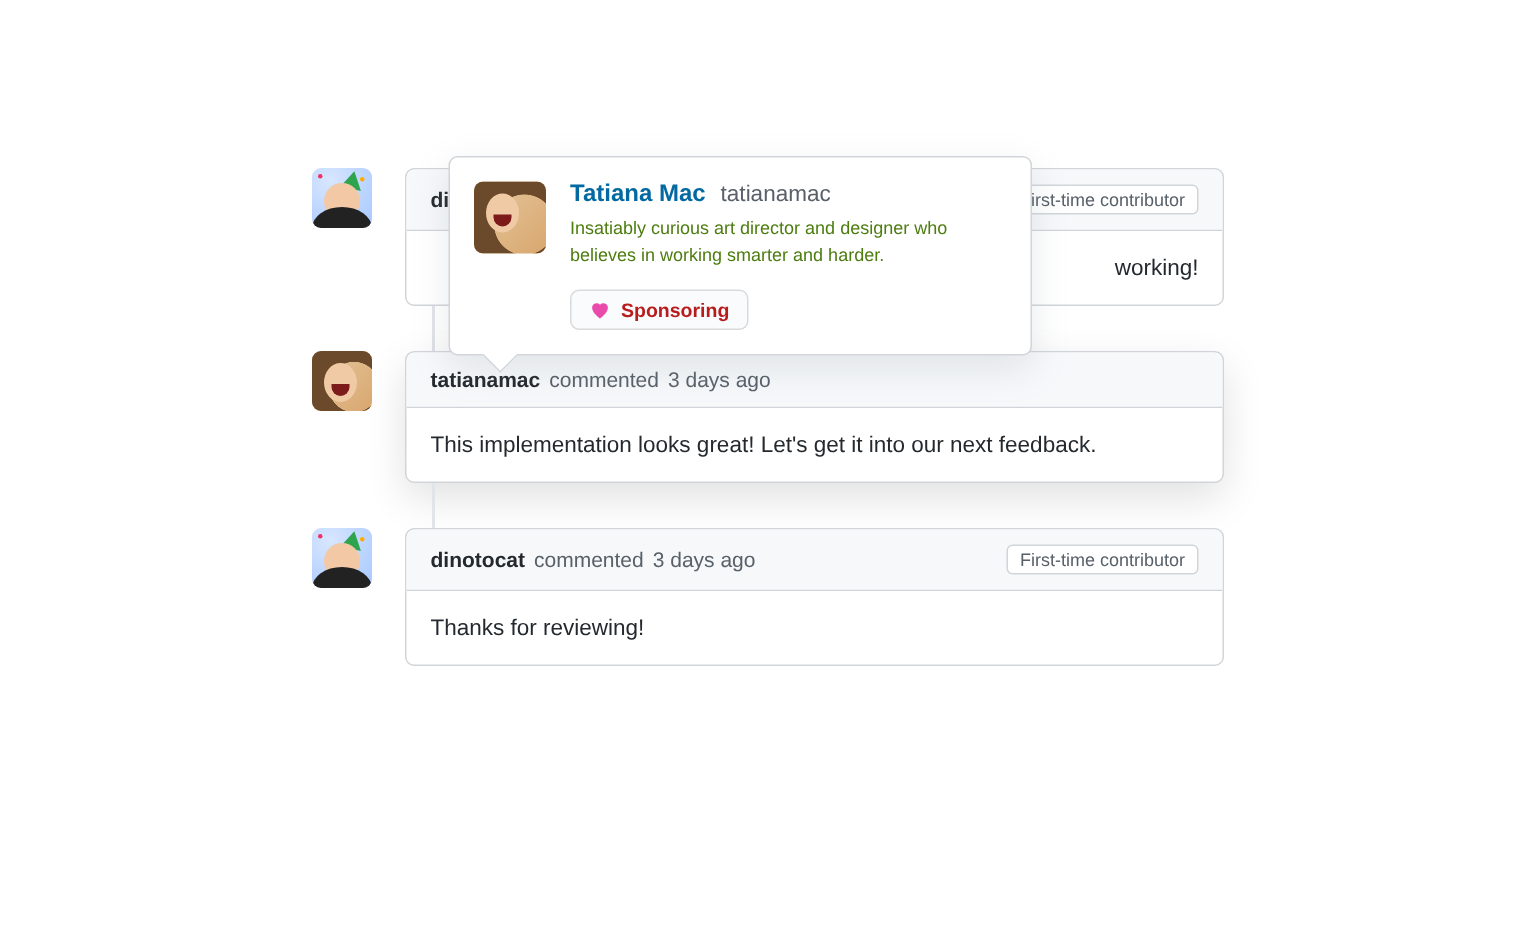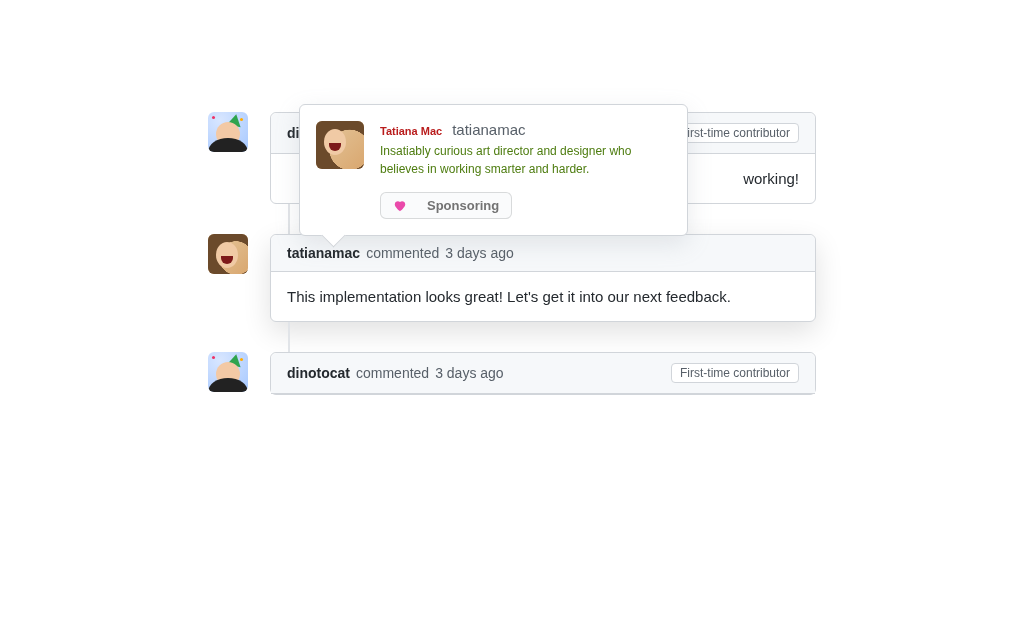--- a/index.html
+++ b/index.html
@@ -126,32 +126,32 @@
     left: 25px; bottom: -9px;
     width: 16px; height: 16px;
     background: #fff;
     border-right: 1px solid #d1d5da;
     border-bottom: 1px solid #d1d5da;
     transform: rotate(45deg);
   }
   .hc-top { display: flex; gap: 16px; }
   .hc-avatar { width: 48px; height: 48px; border-radius: 6px; overflow: hidden; flex: 0 0 48px; }
   .hc-namewrap { display: flex; align-items: baseline; gap: 10px; margin-bottom: 4px; }
-  .hc-name { font-weight: 600; font-size: 11px; color: #b91c1c; }
+  .hc-name { font-weight: 600; font-size: 16px; color: #0369a1; }
   .hc-login { color: #586069; font-size: 15px; }
   .hc-bio { color: #4d7c0f; font-size: 12px; line-height: 1.5; }
   .sponsor-btn {
     margin-top: 14px;
     display: inline-flex;
     align-items: center;
-    gap: 20px;
+    gap: 7px;
     padding: 5px 12px;
     font-size: 13px;
     font-weight: 600;
-    color: #737373;
+    color: #b91c1c;
     background: #fafbfc;
     border: 1px solid rgba(27,31,35,0.15);
     border-radius: 6px;
     cursor: pointer;
   }
   .heart-icon {
     width: 14px; height: 14px; display: inline-block;
     color: #ea4aaa;
   }
 
@@ -225,20 +225,21 @@
       </div>
       <div class="comment-box">
         <div class="comment-header">
           <span class="hdr-left">
             <span class="author">dinotocat</span>
             <span>commented</span>
             <span>3 days ago</span>
           </span>
           <span class="badge">First-time contributor</span>
         </div>
+        <div class="comment-body">Thanks for reviewing!</div>
       </div>
     </div>
 
   </div>
 
   <div class="hovercard">
     <div class="hc-top">
       <div class="hc-avatar av-tm">
         <span class="hair"></span>
           <span class="face"></span>

